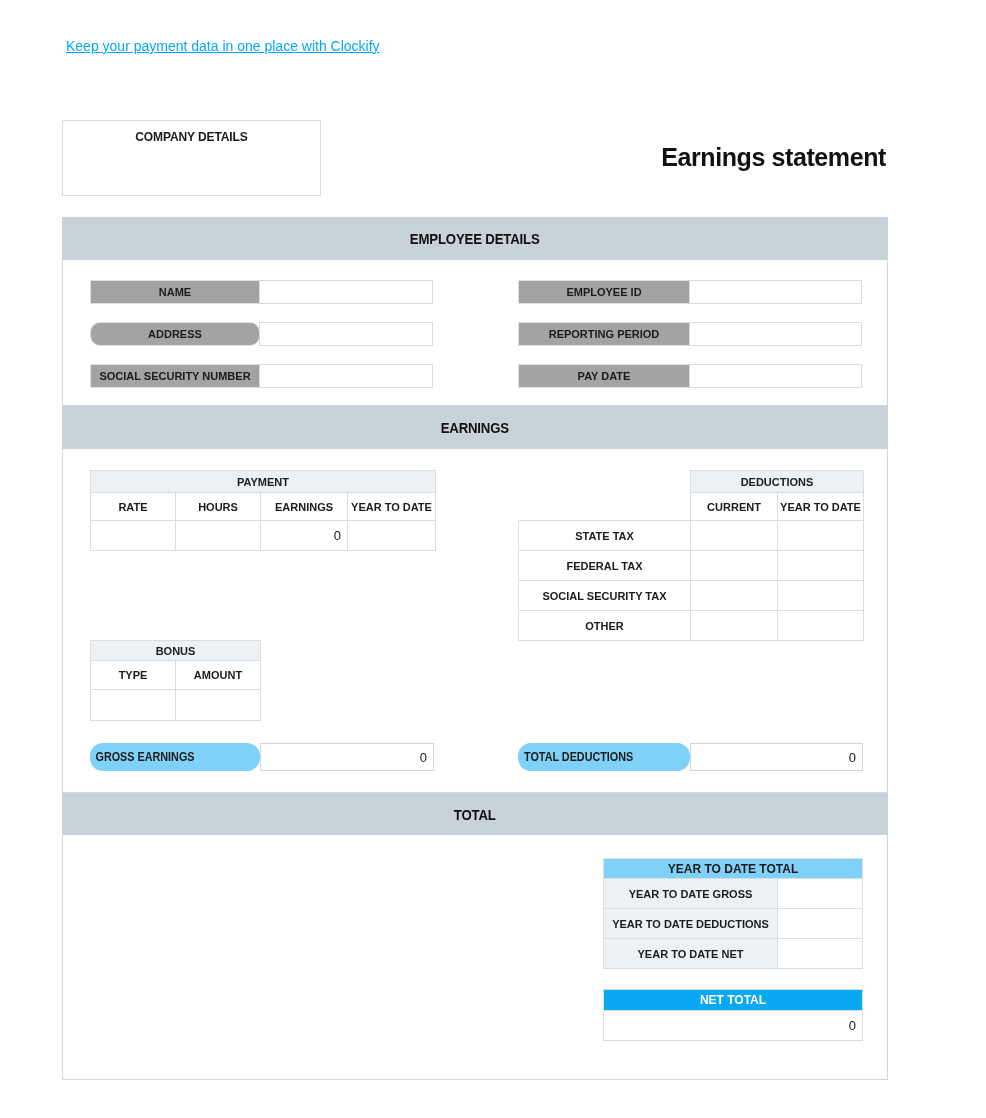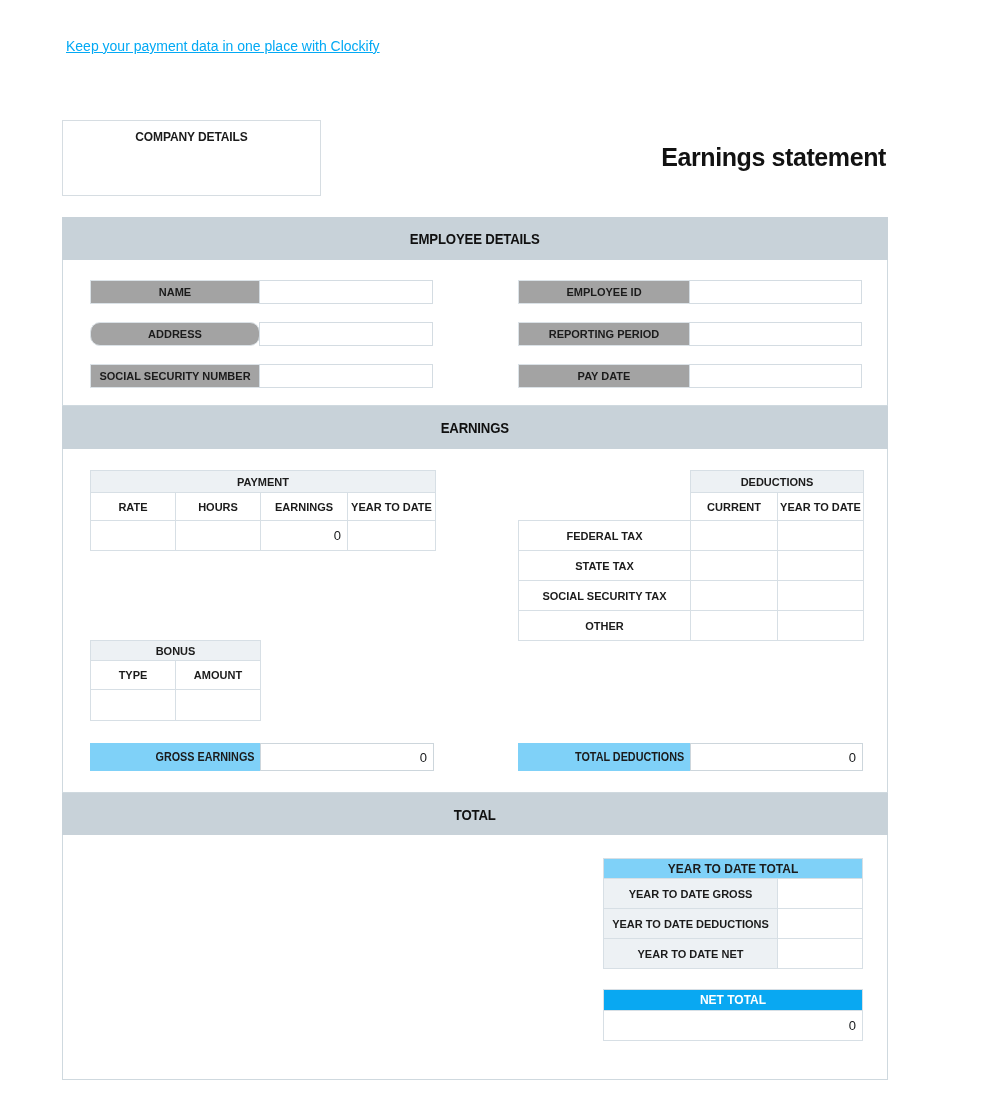--- a/index.html
+++ b/index.html
@@ -41,21 +41,21 @@
   .num { text-align:right; font-size:13px; padding-right:6px; font-weight:normal; color:#16181a; }
   .ghost { border:none; background:transparent; }
   .row-label { background:#fff; font-weight:bold; }
   .lbl-cell { background:#edf1f4; font-weight:bold; }
 
   .blue-title  { background:#7fd1f8; height:20px; font-size:12px; }
   .net-title   { background:#09a8f2; color:#ffffff; height:21px; font-size:12px; }
 
   
   .sum-row { display:flex; height:28px; }
-  .sum-label { background:#7fd1f8; display:flex; align-items:center; justify-content:flex-end; }
+  .sum-label { background:#7fd1f8; display:flex; align-items:center; justify-content:flex-start;border-radius:13px; }
   .sum-label span { font-size:12px; font-weight:bold; display:inline-block; transform:scaleX(0.9); white-space:nowrap; }
   .sum-value { background:#fff; border:1px solid #cdd6dc; display:flex; align-items:center; justify-content:flex-end; padding-right:6px; font-size:13px; color:#16181a; }
 </style>
 </head>
 <body>
 
 <div class="page">
 
   <a class="abs top-link">Keep your payment data in one place with Clockify</a>
 
@@ -137,26 +137,26 @@
         <tr>
       <td class="ghost"></td>
       <th class="tbl-title" colspan="2">DEDUCTIONS</th>
     </tr>
     <tr>
       <td class="ghost"></td>
       <th class="col-h">CURRENT</th>
       <th class="col-h">YEAR TO DATE</th>
     </tr>
     <tr>
+      <th class="row-label cell">STATE TAX</th>
+      <td class="cell"></td>
+      <td class="cell"></td>
+    </tr>
+    <tr>
       <th class="row-label cell">FEDERAL TAX</th>
-      <td class="cell"></td>
-      <td class="cell"></td>
-    </tr>
-    <tr>
-      <th class="row-label cell">STATE TAX</th>
       <td class="cell"></td>
       <td class="cell"></td>
     </tr>
     <tr>
       <th class="row-label cell">SOCIAL SECURITY TAX</th>
       <td class="cell"></td>
       <td class="cell"></td>
     </tr>
     <tr>
       <th class="row-label cell">OTHER</th>

